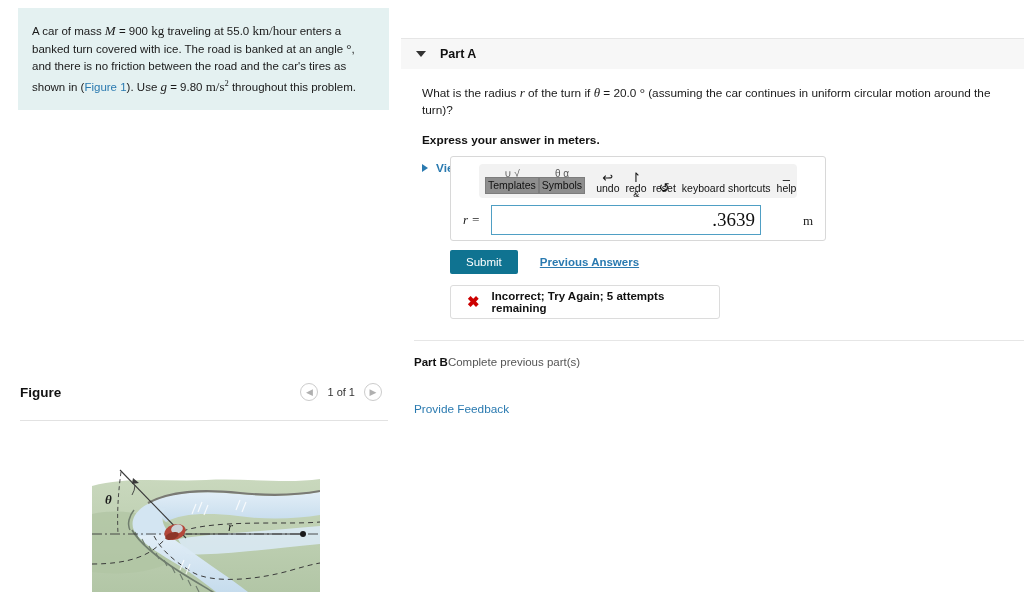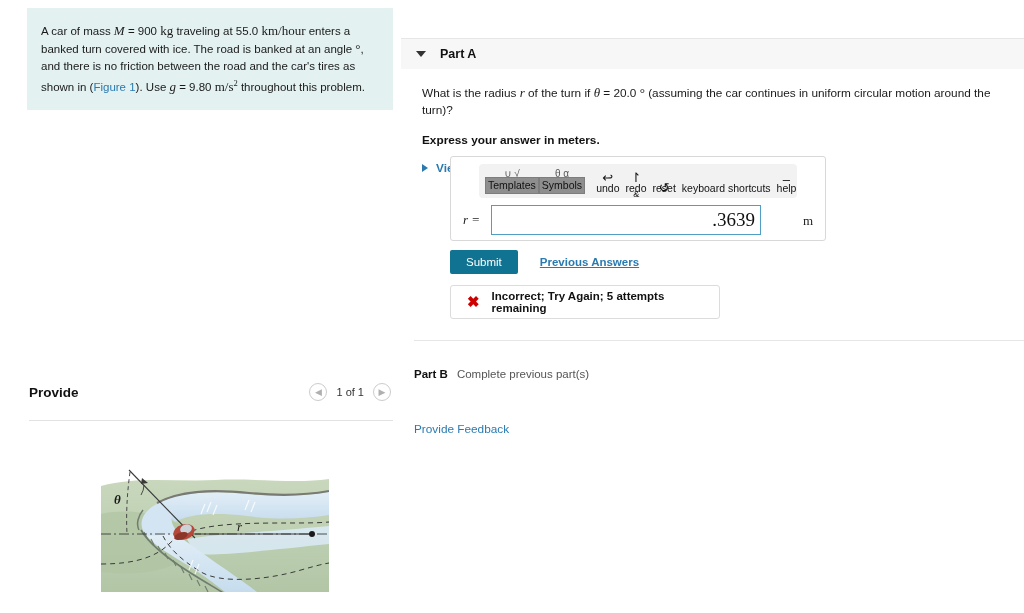--- a/index.html
+++ b/index.html
@@ -7,21 +7,21 @@
     margin: 0; padding: 0;
     width: 1024px; height: 613px;
     background: #ffffff;
     font-family: "Liberation Sans", sans-serif;
     overflow: hidden;
   }
   .page { position: relative; width: 1024px; height: 613px; background:#fff; }
 
   
   .left-panel {
-    position: absolute; left:17px; top:0; width:392px; height:613px;
+    position: absolute; left:8px; top:0; width:392px; height:613px;
     background:#fff;
     border-right:1px solid #d7e3e8;
     border-radius:7px;
   }
   .problem-box {
     margin: 8px 10px 0 10px;
     background: #e4f1f1;
     padding: 14px 18px 14px 14px;
     min-height: 72px;
   }
@@ -142,47 +142,47 @@
 
   .feedback-box {
     position:absolute; left:450px; top:285px; width:270px; height:34px;
     border:1px solid #dcdcdc; border-radius:3px; background:#fff;
     display:flex; align-items:center; gap:12px; padding-left:16px;
   }
   .xmark { color:#cc0000; font-size:15px; font-weight:bold; }
   .feedback-text { font-size:11.5px; font-weight:bold; color:#111; }
 
   .partb-rule { position:absolute; left:414px; top:340px; width:610px; height:1px; background:#e6e6e6; }
-  .partb { position:absolute; left:414px; top:368px; display:flex; align-items:flex-start; gap:9px; }
+  .partb { position:absolute; left:414px; top:356px; display:flex; align-items:flex-start; }
   .partb-label { font-size:11.5px; font-weight:bold; color:#111; }
   .partb-note { font-size:11.5px; color:#555; }
 
   .provide-feedback {
     position:absolute; left:414px; top:402px;
-    font-size:11.8px; color:#2a7ab0; cursor:pointer;margin-top:20px;
+    font-size:11.8px; color:#2a7ab0; cursor:pointer;
   }
 </style>
 </head>
 <body>
 
 <div class="page">
 
   <div class="left-panel">
 
     <div class="problem-box">
       <div class="problem-text">
         <span>A car of mass </span><span class="mathit">M</span><span> = 900 </span><span class="mathrm">kg</span><span> traveling at 55.0 </span><span class="mathrm">km/hour</span><span> enters a banked</span>
         <span>turn covered with ice. The road is banked at an angle </span><span class="mathrm">°</span><span>, and there is no</span>
         <span>friction between the road and the car's tires as shown in (</span><span class="link">Figure 1</span><span>). Use </span><span class="mathit">g</span>
         <span> = 9.80 </span><span class="frac-unit">m/s</span><sup class="exp">2</sup><span> throughout this problem.</span>
       </div>
     </div>
 
     <div class="figure-header">
-      <div class="figure-title">Provide</div>
+      <div class="figure-title">Figure</div>
       <div class="pager">
         <div class="pager-btn">◀</div>
         <div class="pager-label">1 of 1</div>
         <div class="pager-btn">▶</div>
       </div>
     </div>
     <div class="figure-rule"></div>
 
     <div class="figure-canvas">
       <svg width="236" height="148" viewBox="0 0 236 148">

